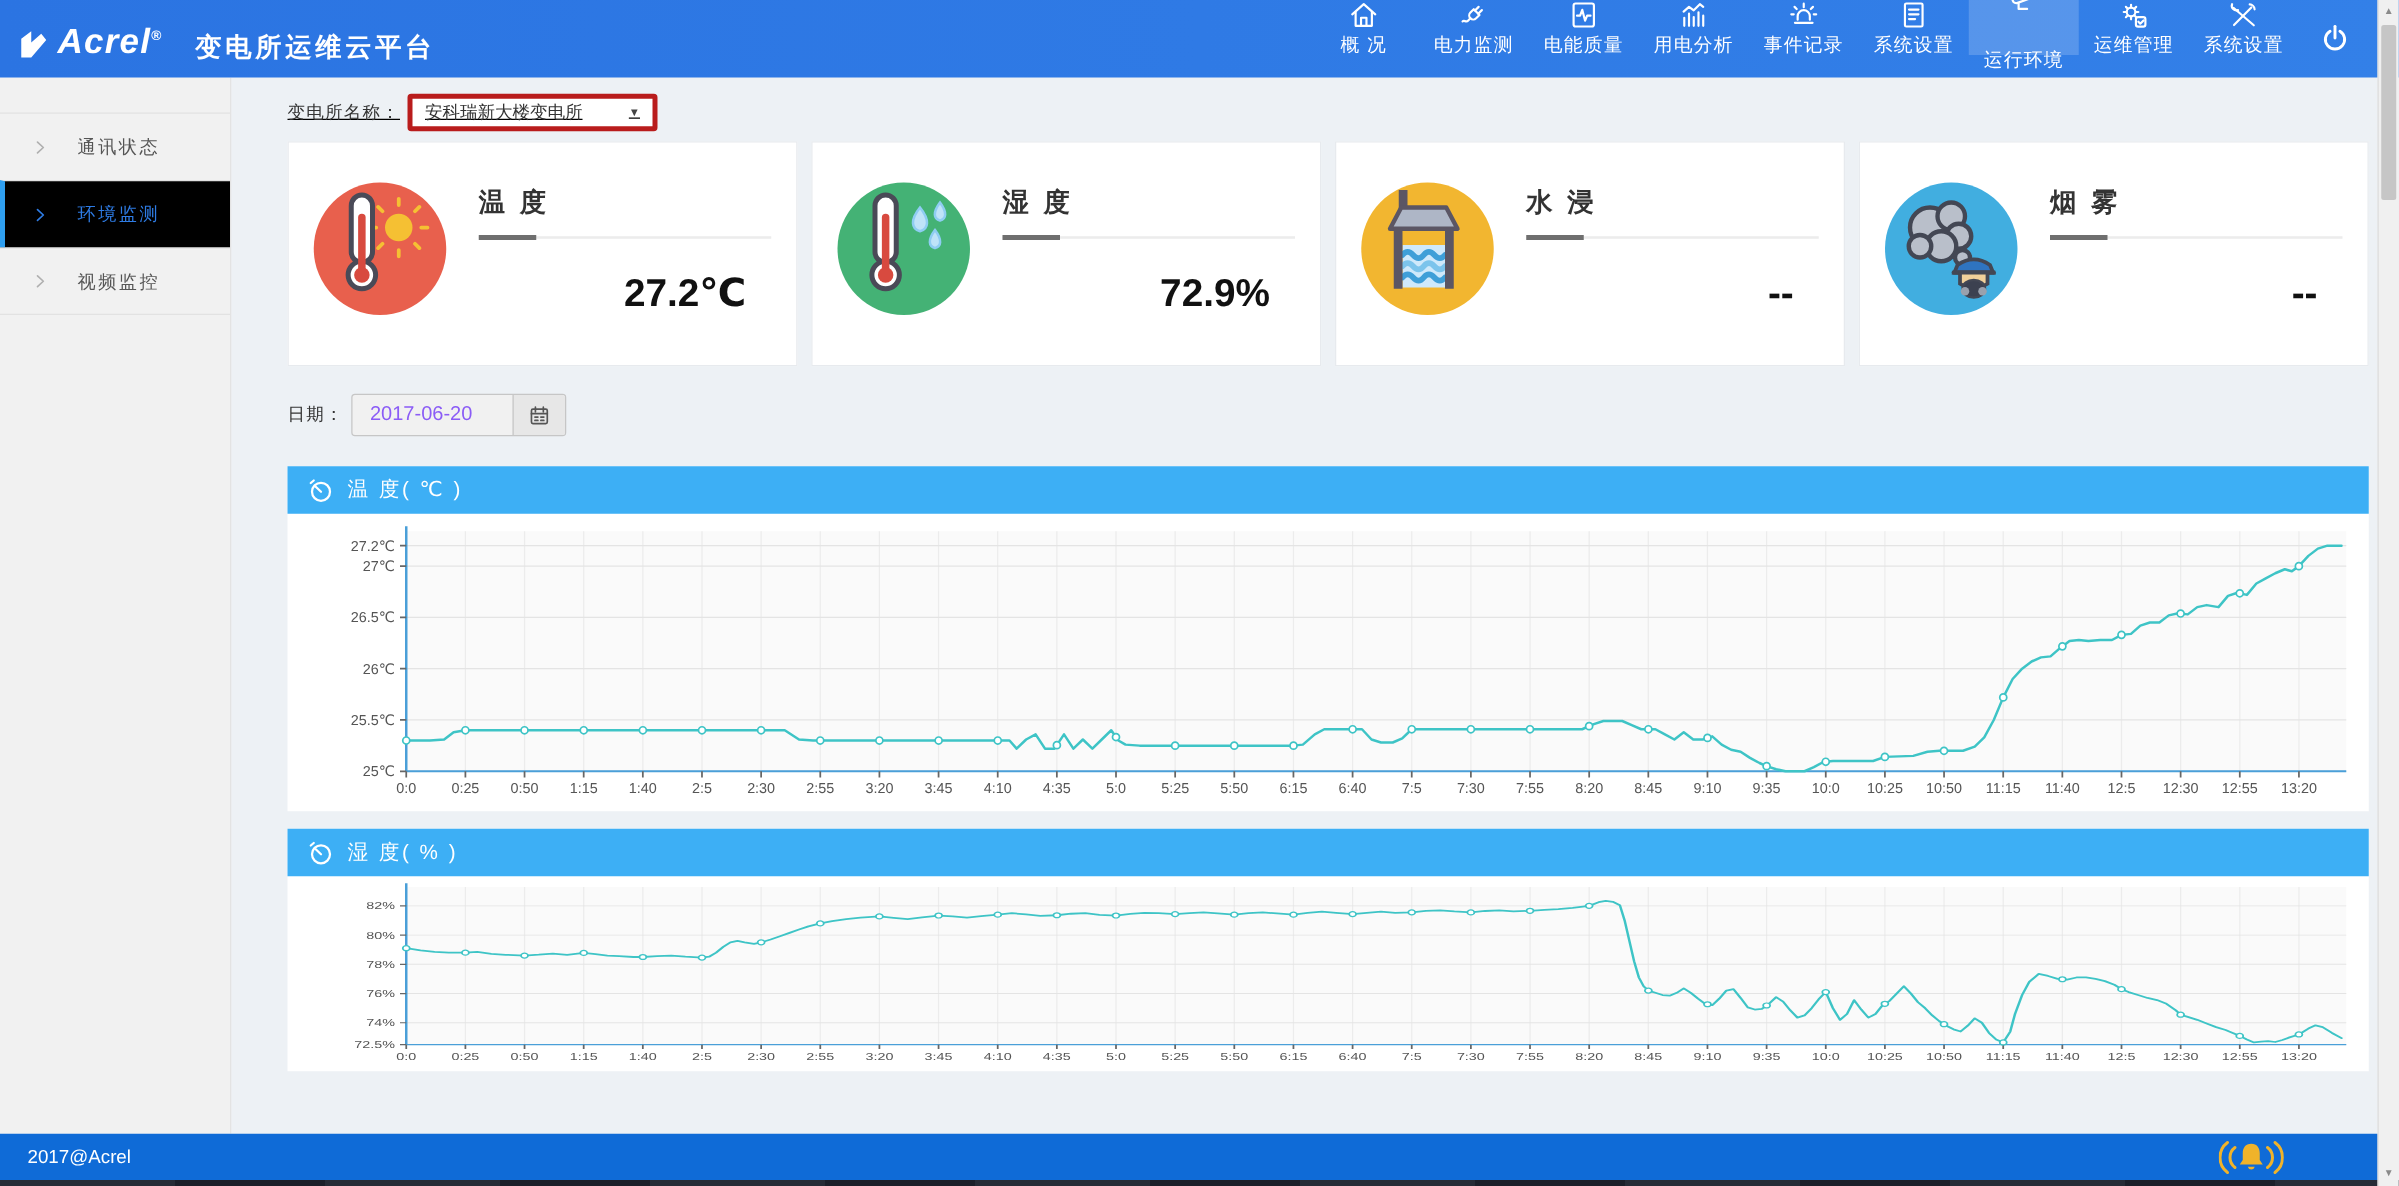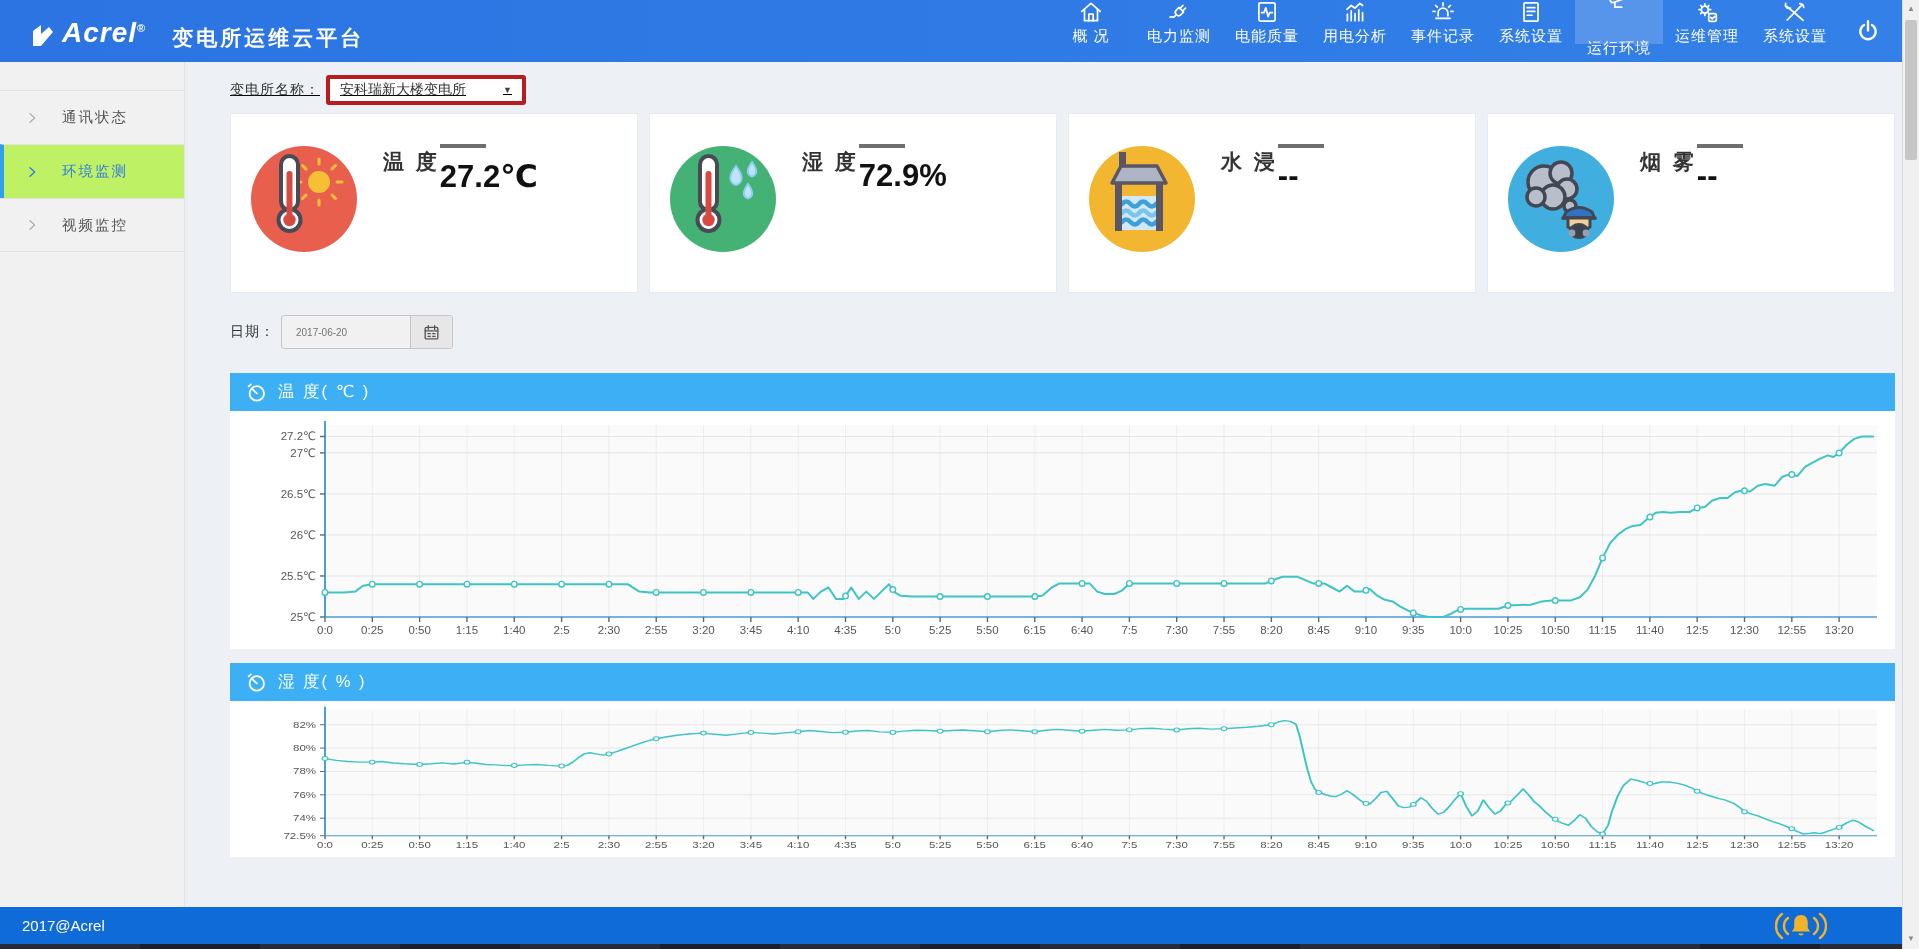--- a/index.html
+++ b/index.html
@@ -1,66 +1,66 @@
 <!DOCTYPE html>
 <html><head>
 <meta charset="utf-8">
 <style>
   * { box-sizing: border-box; margin: 0; padding: 0; }
   html,body { width:1919px; height:949px; overflow:hidden; font-family:"Liberation Sans","DejaVu Sans",sans-serif; background:#edf1f5; position:relative; }
 
   
   .topnav { position:absolute; top:0; left:0; right:0; height:62px; background:linear-gradient(90deg,#2b74e2,#3380e8); display:flex; align-items:center; color:#fff; z-index:10; }
-  .logo { display:flex; align-items:flex-start; padding-left:28px; }
+  .logo { display:flex; align-items:flex-start; padding-left:12px; }
   .logo-mark { width:30px; height:30px; margin-top:10px; }
   .logo-text { font-size:28px; font-weight:bold; font-style:italic; letter-spacing:1px; margin-left:4px; margin-top:6px; }
   .logo-text sup { font-size:11px; font-style:normal; vertical-align:super; }
   .app-title { font-size:21px; letter-spacing:3px; margin-left:26px; margin-top:13px; font-weight:bold; }
   .nav-items { margin-left:auto; display:flex; height:62px; }
   .nav-item { width:88px; height:44px; display:flex; flex-direction:column; align-items:center; justify-content:center; cursor:pointer; }
   .nav-item.active { background:rgba(255,255,255,.18);gap:25px; }
   .nav-ic { height:28px; display:flex; align-items:center; }
   .nav-ic svg { width:26px; height:26px; stroke:#fff; fill:none; stroke-width:1.6; stroke-linecap:round; stroke-linejoin:round; }
   .nav-lb { font-size:15px; margin-top:2px; letter-spacing:1px; white-space:nowrap; }
   .power-btn { width:58px; height:62px; display:flex; align-items:center; justify-content:center; cursor:pointer; margin-right:22px; }
   .power-btn svg { width:28px; height:28px; stroke:#fff; fill:none; stroke-width:2; stroke-linecap:round; }
 
   
   .layout { position:absolute; top:62px; bottom:42px; left:0; right:17px; display:flex; overflow:hidden; }
   .sidebar { width:185px; background:#f1f1f1; border-right:1px solid #e3e3e3; padding-top:28px; }
   .side-item { height:54px; display:flex; align-items:center; border-top:1px solid #e2e2e2; color:#555; font-size:14.5px; letter-spacing:2px; cursor:pointer; }
   .side-item:last-child { border-bottom:1px solid #e2e2e2; }
   .side-item .chev { width:16px; height:16px; margin-left:24px; margin-right:22px; }
   .side-item .chev svg { width:16px; height:16px; stroke:#b0b0b0; fill:none; stroke-width:2; stroke-linecap:round; stroke-linejoin:round; }
-  .side-item.active { background:#bef264; color:#2e7ce5; border-left:4px solid #2f9ff0; padding-left:-4px; }
+  .side-item.active { background:#000000; color:#2e7ce5; border-left:4px solid #2f9ff0; padding-left:-4px; }
   .side-item.active .chev { margin-left:20px; }
   .side-item.active .chev svg { stroke:#2e7ce5; }
 
   .main { flex:1; padding:0 7px 0 45px; overflow:hidden; }
 
   
   .station-row { margin-top:13px; height:30px; display:flex; align-items:center;text-decoration:underline; }
   .lbl { font-size:14px; color:#333; letter-spacing:1px; }
   .selectbox { width:200px; height:30px; background:#fff; border:4px solid #b91c1c; border-radius:3px; margin-left:6px; display:flex; align-items:center; padding:0 10px; font-size:14px; color:#333; cursor:pointer; }
   .sel-arrow { margin-left:auto; font-size:9px; color:#444; }
 
   
   .cards { display:flex; gap:11px; margin-top:8px; }
   .card { flex:1; height:180px; background:#fff; border:1px solid #e7eaee; display:flex; padding:18px 20px; }
   .card-circle { width:106px; height:106px; border-radius:50%; flex:none; margin-top:14px; overflow:hidden; }
-  .card-right { flex:1; margin-left:26px; display:flex; flex-direction:row; }
+  .card-right { flex:1; margin-left:26px; display:flex; flex-direction:column; }
   .card-title { font-size:21px; font-weight:bold; color:#333; letter-spacing:3px; margin-top:16px; }
   .card-line { height:2px; background:#ececec; margin-top:13px; position:relative; }
   .card-line::before { content:''; position:absolute; left:0; top:-1px; width:46px; height:4px; background:#6f6f6f; }
   .card-value { margin-top:26px; text-align:right; padding-right:20px; font-size:31px; font-weight:bold; color:#111; }
 
   
   .date-row { margin-top:22px; height:34px; display:flex; align-items:center; }
   .dategroup { display:flex; margin-left:6px; border:1px solid #c6c6c6; border-radius:3px; overflow:hidden; background:#f1f1f1; }
-  .dateval { width:128px; height:32px; display:flex; align-items:center; padding-left:14px; font-size:10px; color:#737373; }
+  .dateval { width:128px; height:32px; display:flex; align-items:center; padding-left:14px; font-size:16px; color:#8b5cf6; }
   .datebtn { width:42px; height:32px; border:none; border-left:1px solid #c6c6c6; background:#e7e7e7; display:flex; align-items:center; justify-content:center; cursor:pointer; }
   .datebtn svg { width:19px; height:19px; stroke:#555; fill:none; stroke-width:1.7; stroke-linecap:round; }
 
   
   .chart-panel { margin-top:24px; background:#fff; }
   .chart-panel + .chart-panel { margin-top:14px; }
   .chart-header { height:38px; background:#3daff5; color:#fff; display:flex; align-items:center; padding-left:14px; font-size:16.5px; letter-spacing:2px; }
   .chart-header .sw { width:24px; height:24px; margin-right:10px; }
   .chart-header .sw svg { width:24px; height:24px; stroke:#fff; fill:none; stroke-width:1.8; stroke-linecap:round; }
   .chart-body { width:100%; }

